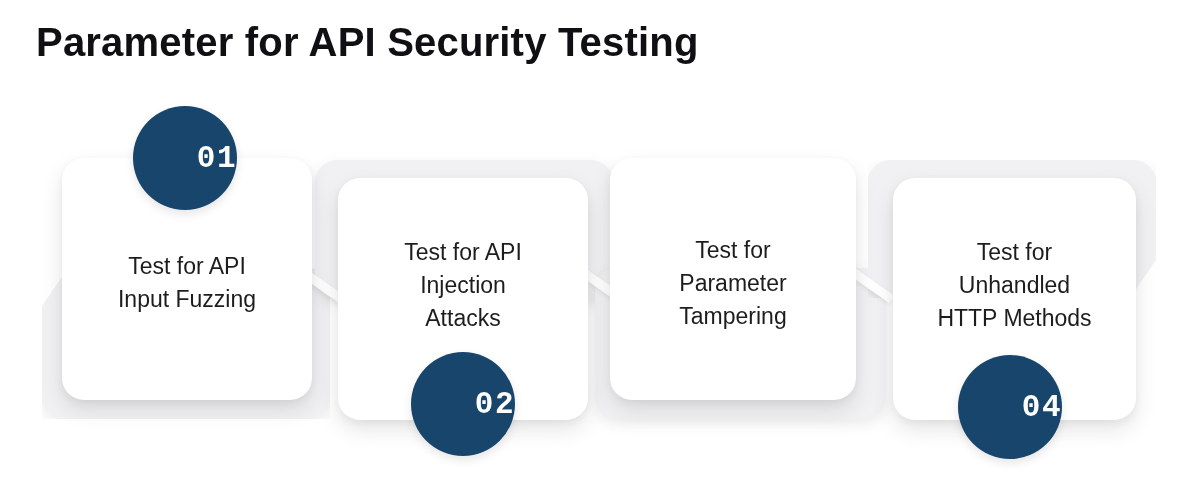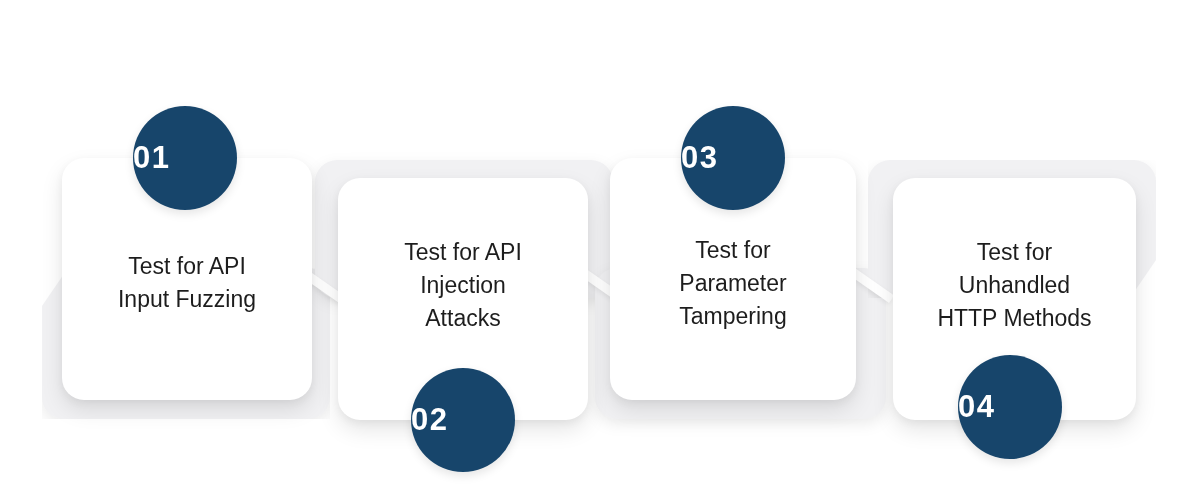--- a/index.html
+++ b/index.html
@@ -92,40 +92,42 @@
   
   .circle{
     position:absolute;
     width:104px;
     height:104px;
     border-radius:50%;
     background:var(--circle-navy);
     z-index:4;
     display:flex;
     align-items:center;
-    justify-content:flex-start;
+    justify-content:flex-end;
     box-shadow:0 4px 10px rgba(0,0,0,0.10);
+    font-family:Liberation Mono, monospace;
   }
   .circle-1{left:133px; top:106px;}
-  .circle-2{left:411px; top:368px;}
+  .circle-2{left:411px; top:352px;}
   .circle-3{left:681px; top:106px;}
   .circle-4{left:958px; top:355px;}
 
   .circle-number{
     font-size:31px;
     font-weight:700;
     letter-spacing:1.5px;
     color:var(--number-text);
   }
 </style>
 </head>
 <body>
 
 <div class="canvas">
 
+  <h1 class="title">Parameter for API Security Testing</h1>
 
   <div class="ribbon ribbon-1"></div>
   <div class="ribbon ribbon-2"></div>
   <div class="ribbon ribbon-3"></div>
   <div class="ribbon ribbon-4"></div>
 
   <div class="fold fold-1"></div>
   <div class="fold fold-2"></div>
   <div class="fold fold-3"></div>
 
@@ -148,20 +150,17 @@
 Unhandled
 HTTP Methods</div>
   </div>
 
   <div class="circle circle-1">
     <span class="circle-number">01</span>
   </div>
   <div class="circle circle-2">
     <span class="circle-number">02</span>
   </div>
-  <div class="circle circle-3">
-    <span class="circle-number">03</span>
-  </div>
   <div class="circle circle-4">
     <span class="circle-number">04</span>
   </div>
 
 </div>
 
 </body></html>

